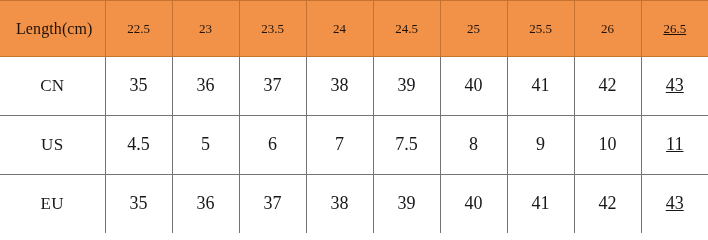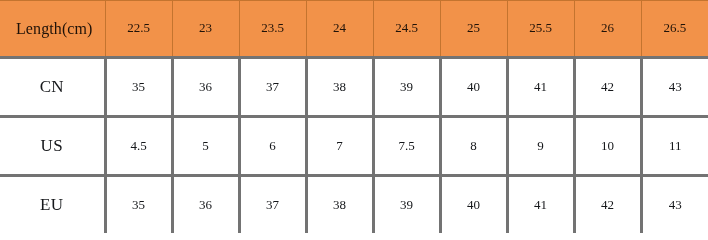--- a/index.html
+++ b/index.html
@@ -45,35 +45,35 @@
     font-size: 16px;
     letter-spacing: 0.1px;
   }
   .row-head td.value {
     font-size: 13px;
   }
 
   
   .row-body td {
     background: #ffffff;
-    border: 3px solid #737373;
+    border: 1px solid #737373;
     color: #15171a;
     text-align: center;
   }
   .row-body td.label {
     font-size: 17px;
     letter-spacing: 0.3px;
   }
   .row-body td.value {
-    font-size: 13px;
+    font-size: 18px;
   }
 
   
   .size-chart tr td:first-child { border-left: none; }
-  .size-chart tr td:last-child  { border-right: none; }
+  .size-chart tr td:last-child  { border-right: none; text-decoration: underline; }
   .size-chart tr:last-child td  { border-bottom: none; margin-left: 30px; }
 </style>
 </head>
 <body>
 
 <table class="size-chart">
   <colgroup>
     <col class="label-col">
     <col class="data-col">
       <col class="data-col">

